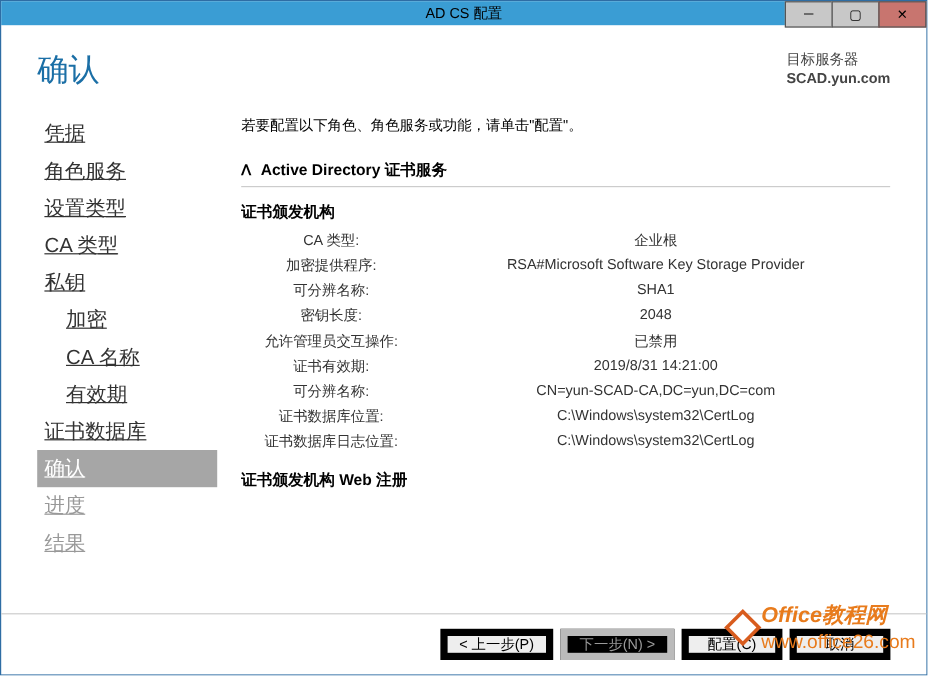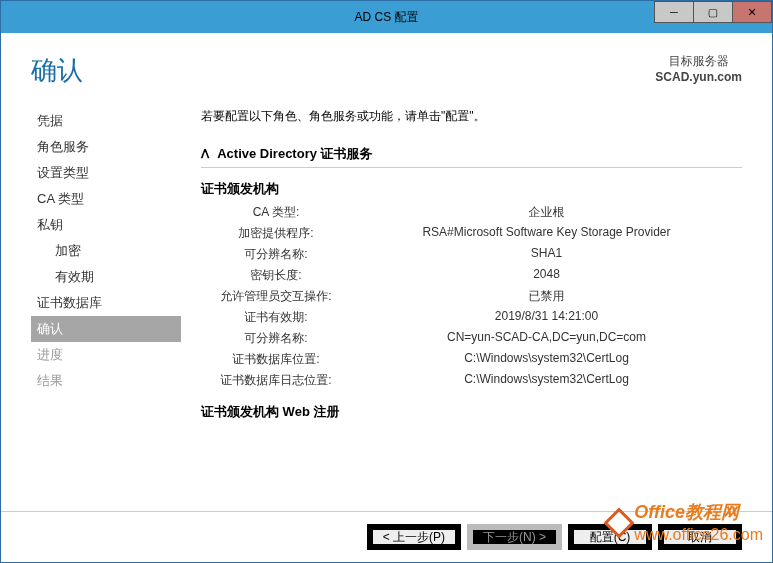--- a/index.html
+++ b/index.html
@@ -1,30 +1,30 @@
 <!DOCTYPE html>
 <html><head>
   <meta charset="utf-8">
   <style>
     * { box-sizing: border-box; margin: 0; padding: 0; }
     body { font-family: "Microsoft YaHei", "Segoe UI", sans-serif; font-size: 12px; background: #fff; }
     .window { width: 773px; height: 563px; border: 1px solid #2e6da4; display: flex; flex-direction: column; }
-    .titlebar { background: #3a9dd4; height: 32px; display: flex; align-items: center; position: relative; color: #000; text-align: center; }
+    .titlebar { background: #3a9dd4; height: 20px; display: flex; align-items: center; position: relative; color: #000; text-align: center; }
     .titlebar-title { position: absolute; left: 50%; transform: translateX(-50%); font-size: 12px; }
     .titlebar-controls { position: absolute; right: 0; top: 0; display: flex; }
     .titlebar-btn { width: 40px; height: 22px; border: 1px solid #555; display: flex; align-items: center; justify-content: center; font-family: "Segoe UI Symbol", sans-serif; font-size: 11px; background: #c8c8c8; margin-left: -1px; }
     .titlebar-btn.close { background: #c8756f; }
     .header { padding: 20px 30px 10px 30px; display: flex; justify-content: space-between; align-items: flex-start; }
     .header-title { font-size: 26px; color: #1b6fa6; font-weight: 400; }
-    .header-right { text-align: center; font-size: 12px; color: #444; }
+    .header-right { text-align: left; font-size: 12px; color: #444; }
     .header-right .label { }
     .header-right .server { font-weight: bold; }
     .body { flex: 1; display: flex; padding: 0 30px 10px 30px; overflow: hidden; }
     .sidebar { width: 150px; padding-top: 10px; }
-    .sidebar-item { padding: 4px 6px; font-size: 13px; color: #333; cursor: pointer; }
+    .sidebar-item { padding: 4px 6px; font-size: 17px; color: #333; cursor: pointer; text-decoration: underline; }
     .sidebar-item.indent { padding-left: 24px; }
     .sidebar-item.active { background: #a6a6a6; color: #fff; }
     .sidebar-item.disabled { color: #999; }
     .main { flex: 1; padding: 10px 0 0 20px; overflow: auto; }
     .main-instruction { font-size: 12px; margin-bottom: 16px; }
     .section-header { display: flex; align-items: center; font-weight: bold; font-size: 13px; border-bottom: 1px solid #ccc; padding: 4px 0; margin-bottom: 12px; }
     .section-header .chev { margin-right: 8px; font-size: 12px; }
     .sub-heading { font-weight: bold; font-size: 13px; margin-bottom: 6px; margin-top: 4px; }
     .kv { display: flex; font-size: 12px; margin-bottom: 4px; text-align: center; }
     .kv .k { width: 150px; color: #333; }
@@ -61,20 +61,21 @@
 
   <div class="body">
 
     <div class="sidebar">
       <div class="sidebar-item">凭据</div>
       <div class="sidebar-item">角色服务</div>
       <div class="sidebar-item">设置类型</div>
       <div class="sidebar-item">CA 类型</div>
       <div class="sidebar-item">私钥</div>
       <div class="sidebar-item indent">加密</div>
+      <div class="sidebar-item indent">CA 名称</div>
       <div class="sidebar-item indent">有效期</div>
       <div class="sidebar-item">证书数据库</div>
       <div class="sidebar-item active">确认</div>
       <div class="sidebar-item disabled">进度</div>
       <div class="sidebar-item disabled">结果</div>
     </div>
 
     <div class="main">
       <div class="main-instruction">若要配置以下角色、角色服务或功能，请单击"配置"。</div>
 

